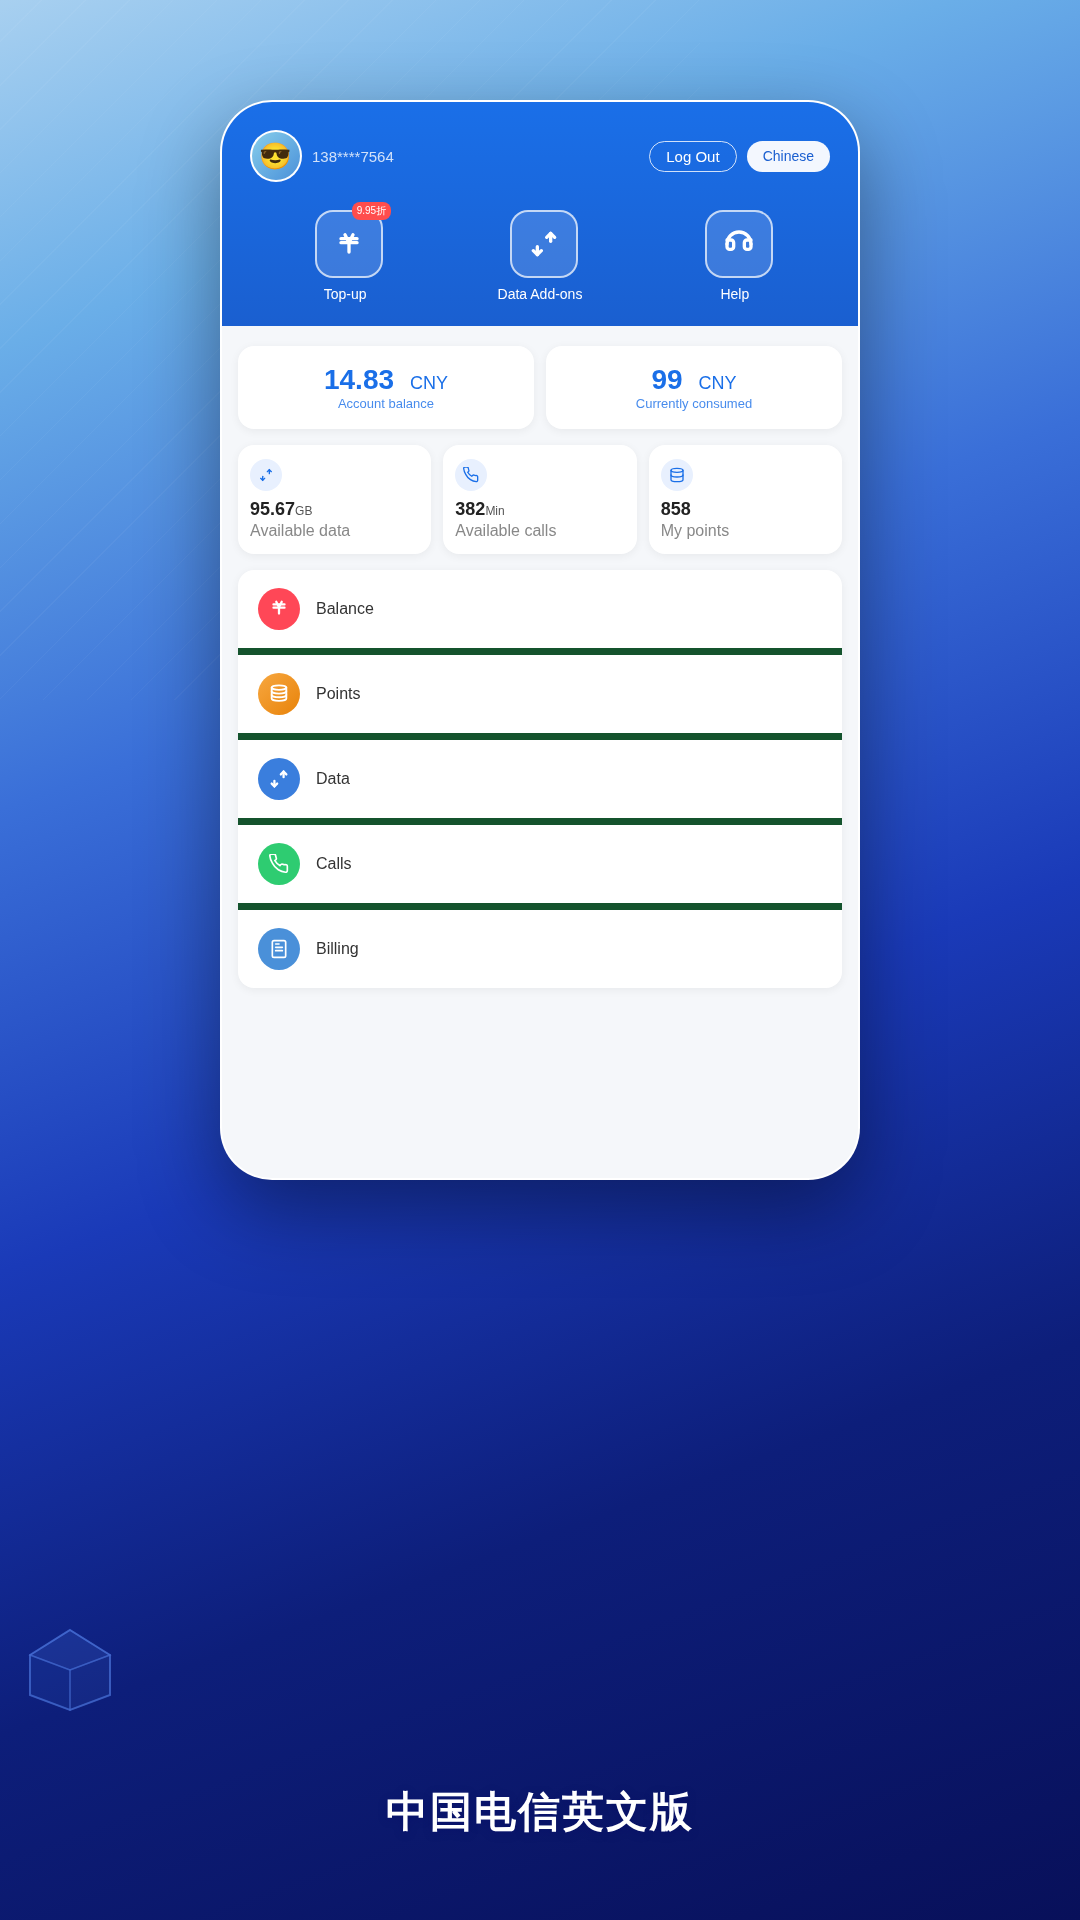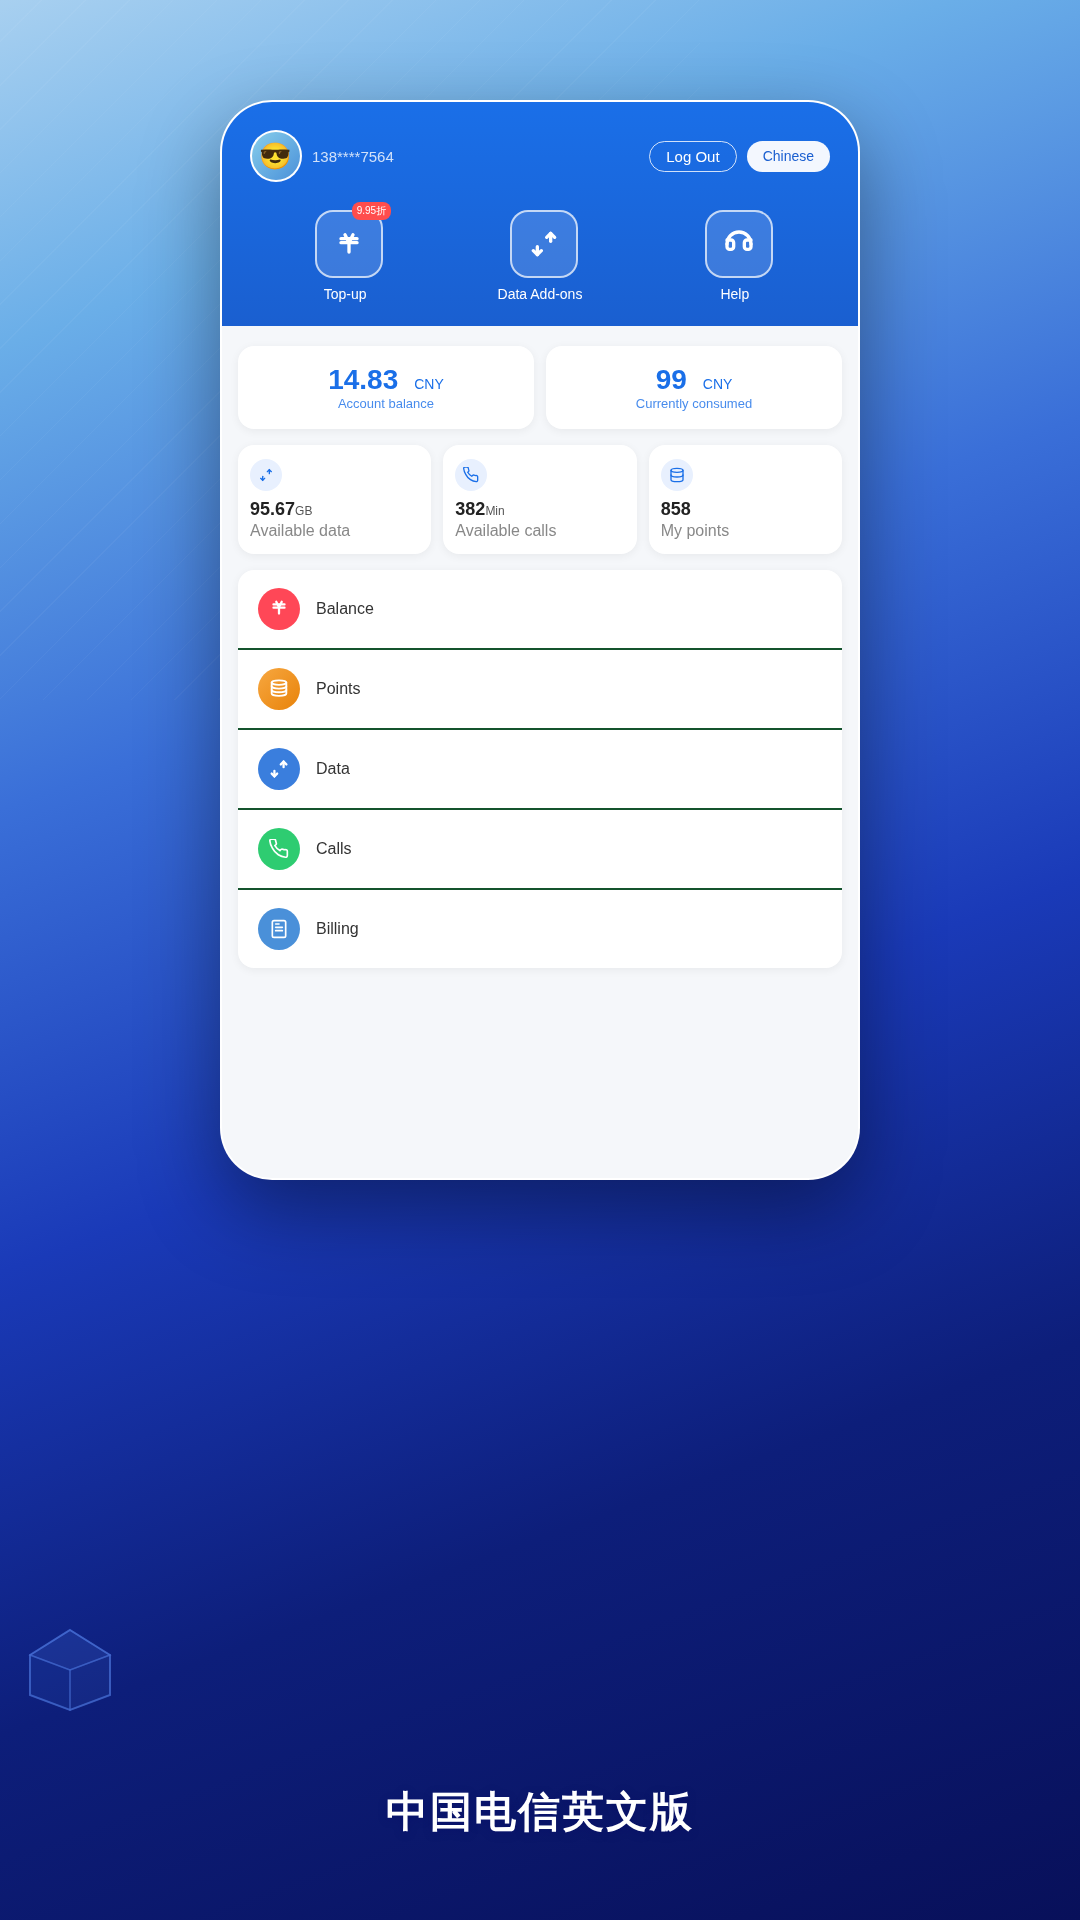--- a/index.html
+++ b/index.html
@@ -187,21 +187,21 @@
       padding: 18px 16px;
       text-align: center;
       box-shadow: 0 2px 10px rgba(0,0,0,0.06);
     }
     .balance-amount {
       font-size: 28px;
       font-weight: 700;
       color: #1a6fe8;
     }
     .balance-amount .unit {
-      font-size: 14px;
+      font-size: 18px;
       font-weight: 400;
       color: #1a6fe8;
       margin-left: 16px;
     }
     .balance-label {
       font-size: 13px;
       color: #1a6fe8;
       margin-top: 0;
       opacity: 0.8;
     }
@@ -256,21 +256,21 @@
       background: #fff;
       border-radius: 16px;
       overflow: hidden;
       box-shadow: 0 2px 10px rgba(0,0,0,0.06);
     }
     .menu-item {
       display: flex;
       align-items: center;
       gap: 16px;
       padding: 18px 20px;
-      border-bottom: 2px solid #14532d;
+      border-bottom: 7px solid #14532d;
       cursor: pointer;
     }
     .menu-item:last-child {
       border-bottom: none;
     }
     .menu-icon {
       width: 42px;
       height: 42px;
       border-radius: 50%;
       display: flex;

